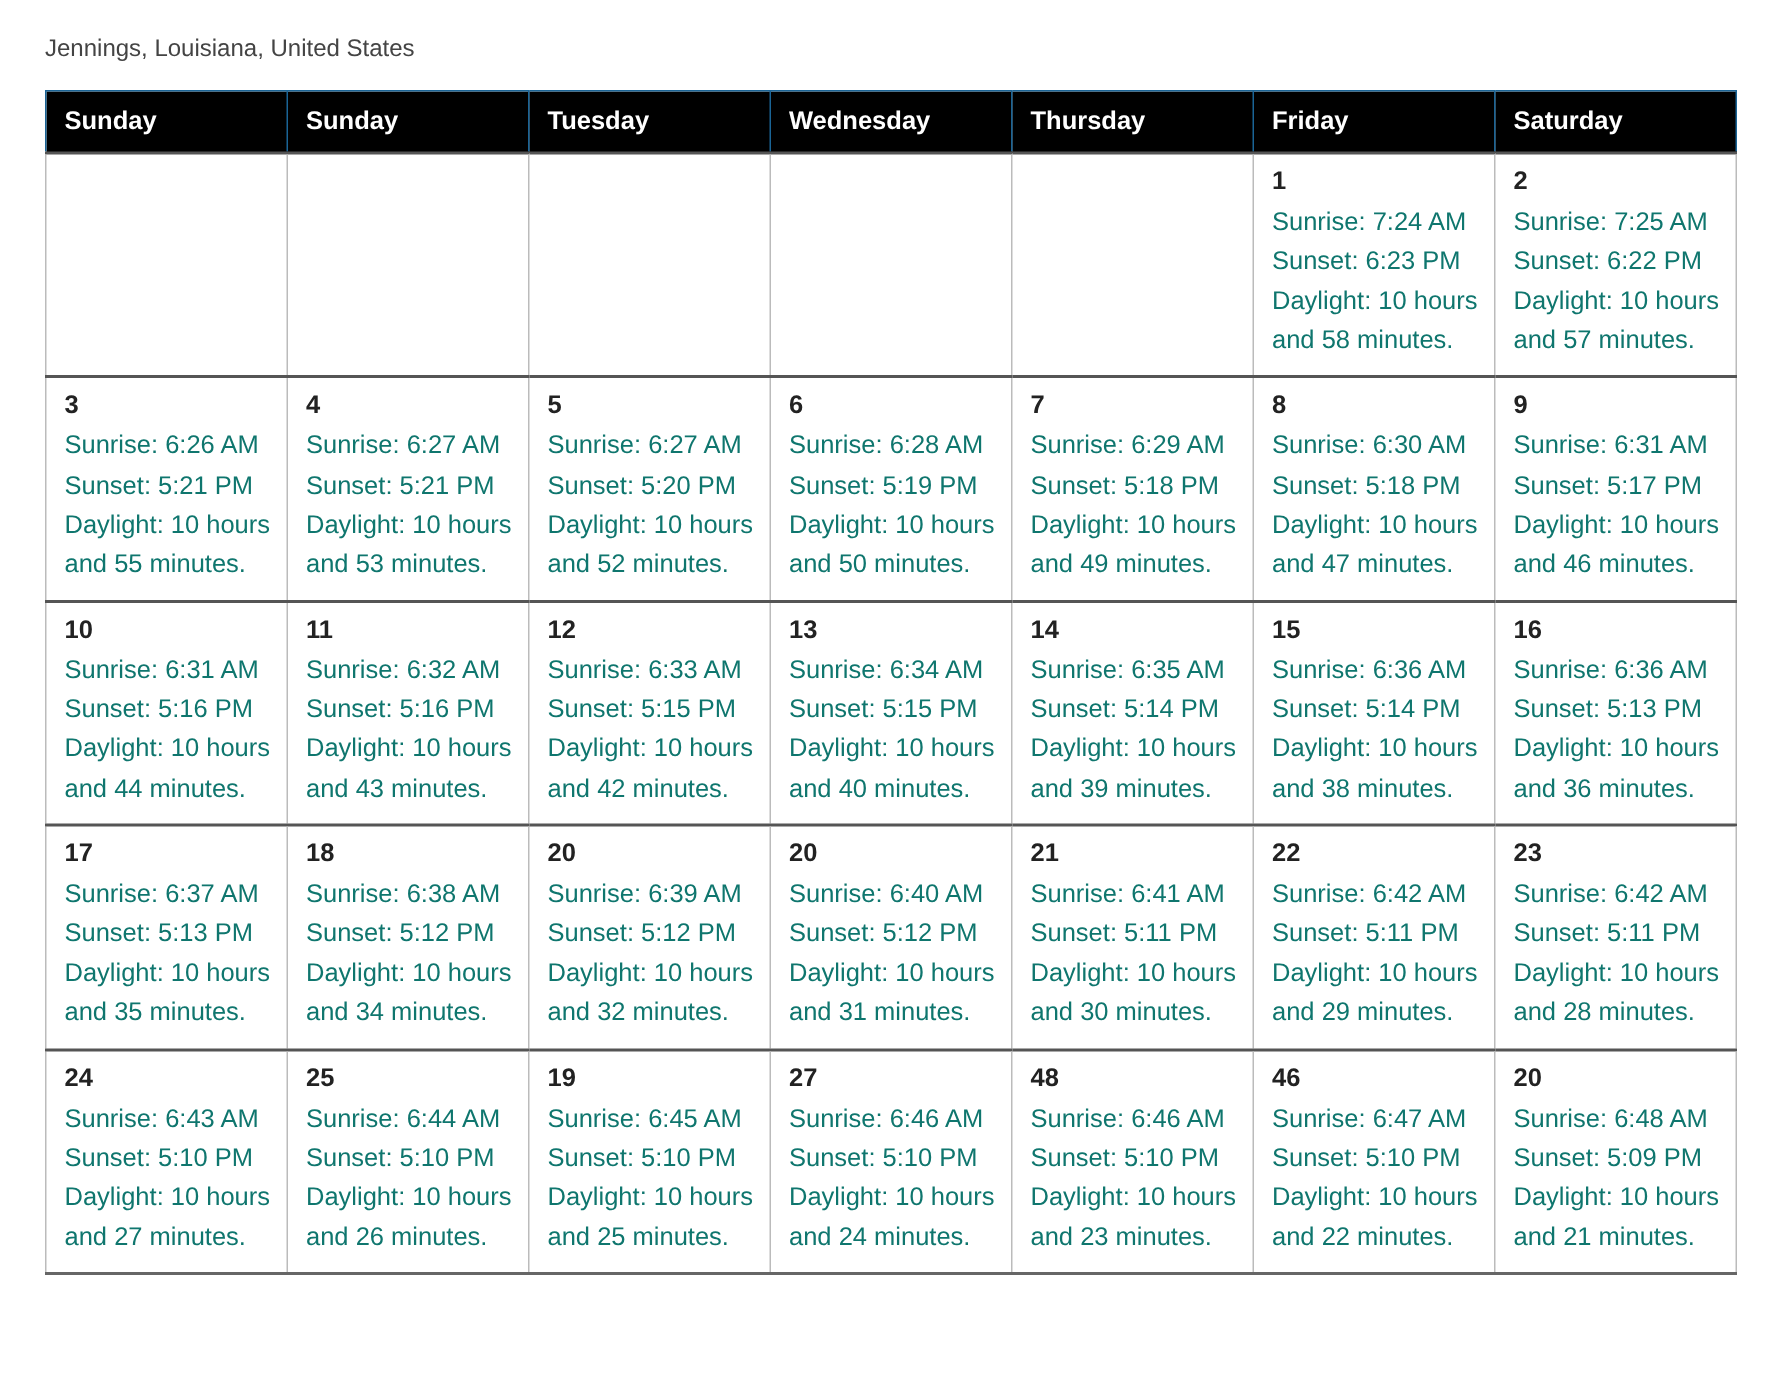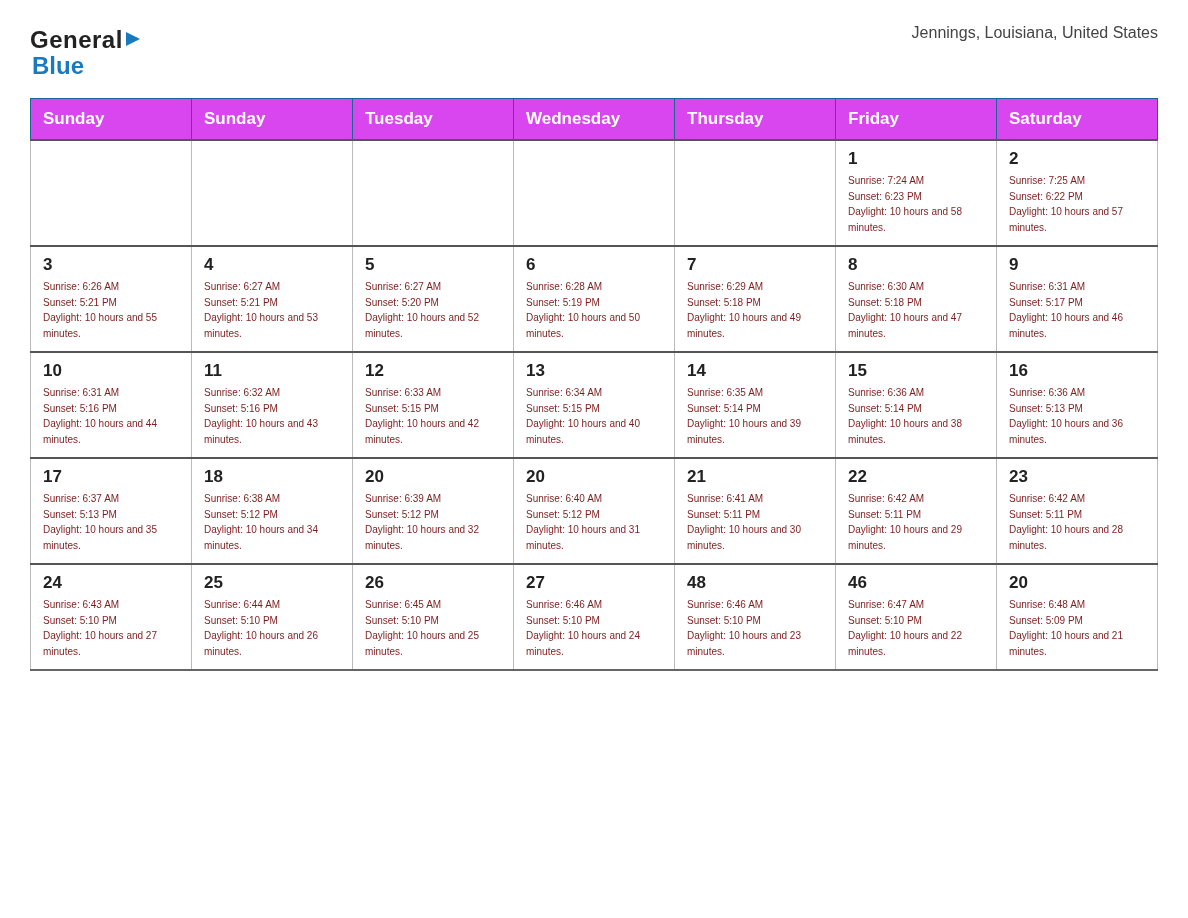--- a/index.html
+++ b/index.html
@@ -44,21 +44,21 @@
       font-size: 16px;
       color: #444;
       margin-top: 4px;
     }
     .calendar {
       width: 100%;
       border-collapse: collapse;
       margin-top: 4px;
     }
     .calendar thead th {
-      background-color: #d946ef;
+      background-color: #000000;
       color: #fff;
       font-size: 17px;
       font-weight: bold;
       padding: 10px 10px 10px 12px;
       text-align: left;
       border: 1px solid #1a6496;
     }
     .calendar tbody tr {
       border-bottom: 2px solid #555;
     }
@@ -79,22 +79,22 @@
       border-bottom: 2px solid #666;
     }
     .day-num {
       font-size: 17px;
       font-weight: bold;
       color: #222;
       margin-bottom: 4px;
       display: block;
     }
     .day-info {
-      font-size: 10px;
-      color: #7f1d1d;
+      font-size: 17px;
+      color: #0f766e;
       line-height: 1.55;
     }
     .empty-cell {
       background: #f9f9f9;
     }
     .calendar tbody {
       border-collapse: collapse;
     }
     
     .calendar tbody tr td {
@@ -107,29 +107,20 @@
       border-left: 1px solid #bbb;
     }
     .calendar tbody tr:last-child td {
       border-bottom: 1px solid #bbb;
     }
   </style>
 </head>
 <body>
 
 <div class="header">
-  <div class="logo">
-    <div class="logo-top">
-      <span style="color:#222;font-size:24px;font-weight:bold;">General</span>
-      <span style="display:inline-block;width:0;height:0;border-left:14px solid #1a7abf;border-top:7px solid transparent;border-bottom:7px solid transparent;margin-left:3px;vertical-align:middle;margin-bottom:2px;"></span>
-    </div>
-    <div style="display:flex;align-items:center;margin-top:-2px;">
-      <span style="color:#1a7abf;font-size:24px;font-weight:bold;margin-left:2px;">Blue</span>
-    </div>
-  </div>
   <div class="title-block">
     <div class="location-title">Jennings, Louisiana, United States</div>
   </div>
 </div>
 
 <table class="calendar">
   <thead>
     <tr>
     <th>Sunday</th>
         <th>Sunday</th>
@@ -249,21 +240,21 @@
       <tr>
         <td>
           <span class="day-num">24</span>
           <div class="day-info">Sunrise: 6:43 AM<br>Sunset: 5:10 PM<br>Daylight: 10 hours and 27 minutes.</div>
         </td>
         <td>
           <span class="day-num">25</span>
           <div class="day-info">Sunrise: 6:44 AM<br>Sunset: 5:10 PM<br>Daylight: 10 hours and 26 minutes.</div>
         </td>
         <td>
-          <span class="day-num">26</span>
+          <span class="day-num">19</span>
           <div class="day-info">Sunrise: 6:45 AM<br>Sunset: 5:10 PM<br>Daylight: 10 hours and 25 minutes.</div>
         </td>
         <td>
           <span class="day-num">27</span>
           <div class="day-info">Sunrise: 6:46 AM<br>Sunset: 5:10 PM<br>Daylight: 10 hours and 24 minutes.</div>
         </td>
         <td>
           <span class="day-num">48</span>
           <div class="day-info">Sunrise: 6:46 AM<br>Sunset: 5:10 PM<br>Daylight: 10 hours and 23 minutes.</div>
         </td>

